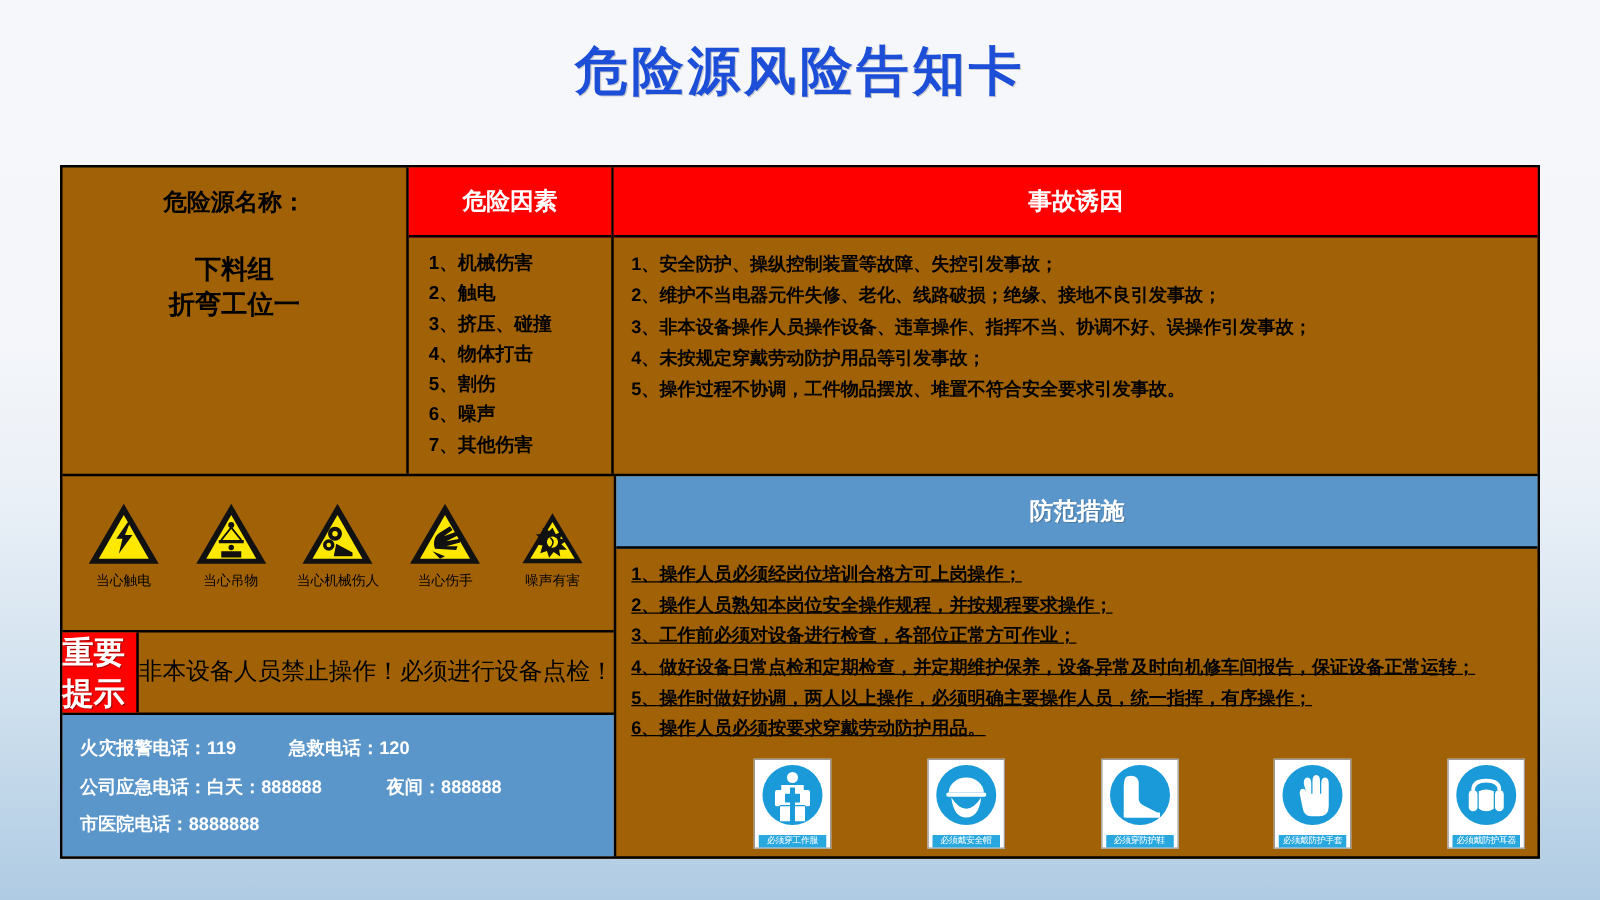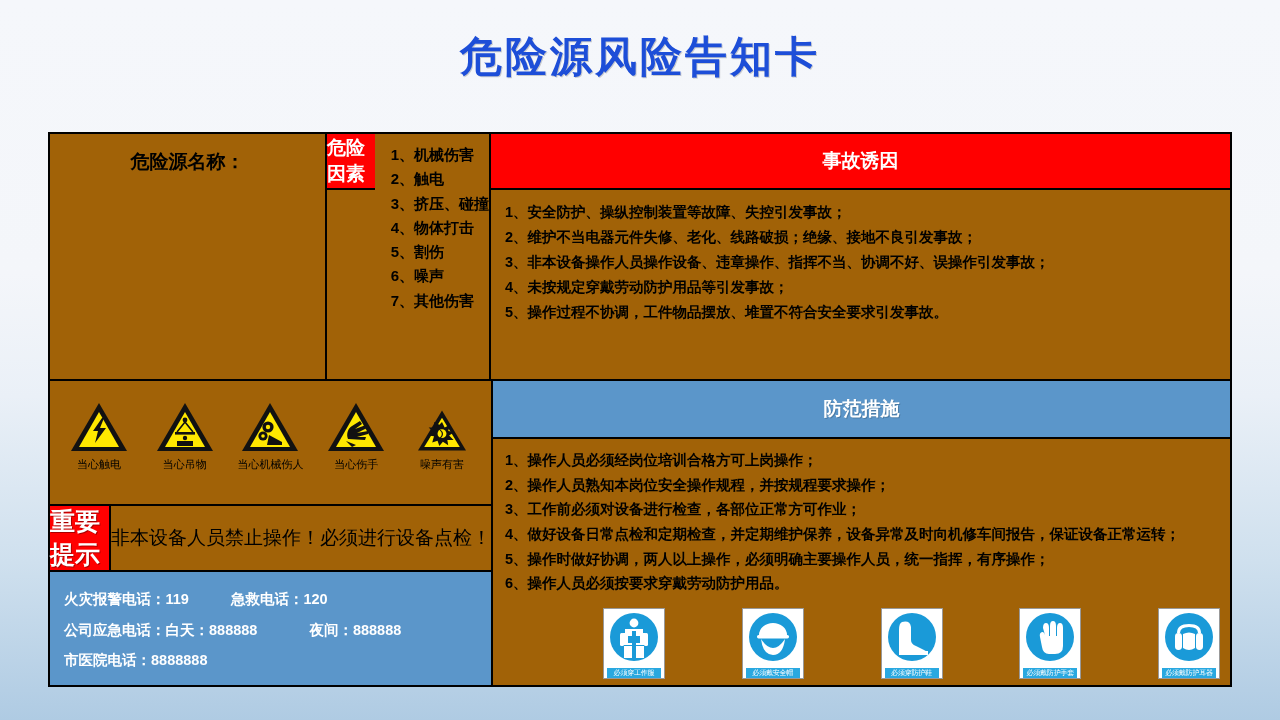--- a/index.html
+++ b/index.html
@@ -71,21 +71,21 @@
     font-size: 21px;
     font-weight: bold;
     line-height: 1.35;
     color: #000;
   }
 
   .col-factors {
     width: 164px;
     border-right: 2px solid #000;
     display: flex;
-    flex-direction: row;
+    flex-direction: column;
     box-sizing: border-box;
   }
   .red-head {
     background: #ff0000;
     color: #fff;
     font-weight: bold;
     display: flex;
     align-items: center;
     justify-content: center;
     height: 56px;
@@ -236,20 +236,21 @@
     justify-content: center;
     border-bottom: 2px solid #000;
     box-sizing: border-box;
     text-shadow: 1px 1px 0 rgba(0,0,0,0.18);
   }
   .measures-body {
     flex: 1;
     padding: 9px 10px 4px 12px;
     box-sizing: border-box;
     position: relative;
+    text-decoration: underline;
   }
   .measures-body ul { margin: 0; padding: 0; }
   .measures-body li {
     list-style: none;
     font-size: 14.5px;
     font-weight: bold;
     line-height: 1.7;
     color: #000;
   }
   .ppe-row {
@@ -282,20 +283,24 @@
 <body>
 
 <div id="page-title">危险源风险告知卡</div>
 
 <div id="card">
 
   <div class="top-block">
 
     <div class="col-name">
       <div class="name-head">危险源名称：</div>
+      <div class="name-body">
+        <div class="ln">下料组</div>
+        <div class="ln">折弯工位一</div>
+      </div>
     </div>
 
     <div class="col-factors">
       <div class="red-head">危险因素</div>
       <div class="factors-body">
         <ul>
           <li>1、机械伤害</li>
           <li>2、触电</li>
           <li>3、挤压、碰撞</li>
           <li>4、物体打击</li>

